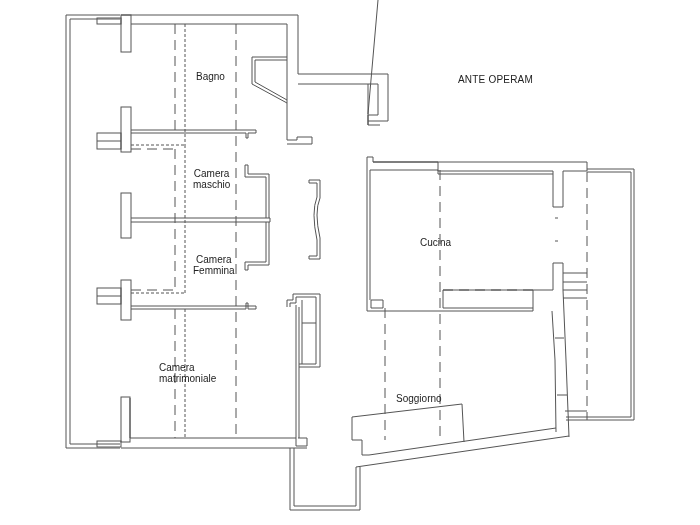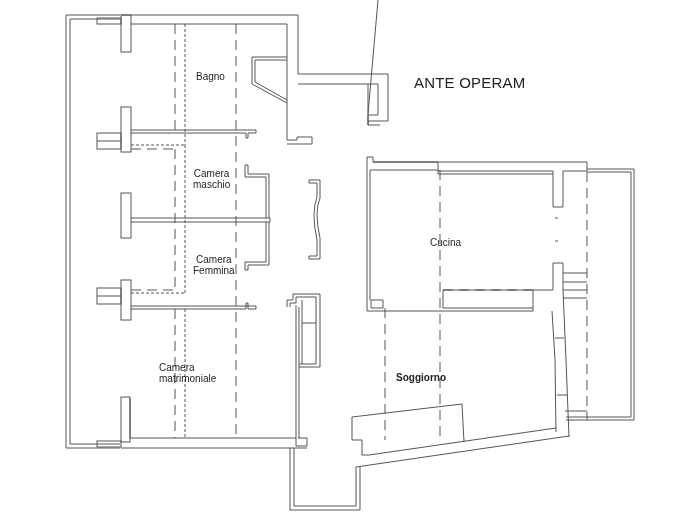--- a/index.html
+++ b/index.html
@@ -2,21 +2,21 @@
 <html><head>
 <meta charset="utf-8">
 <style>
   html, body { margin: 0; padding: 0; background: #ffffff; }
   body { width: 700px; height: 525px; position: relative; overflow: hidden; font-family: "Liberation Sans", sans-serif; }
   #plan { position: absolute; left: 0; top: 0; width: 700px; height: 525px; }
   #plan .w { fill: none; stroke: #555; stroke-width: 1; }
   #plan .d { fill: none; stroke: #555; stroke-width: 1; stroke-dasharray: 10 6; }
   #plan .s { fill: none; stroke: #555; stroke-width: 1; stroke-dasharray: 3 2; }
   .lbl { position: absolute; font-size: 10px; color: #222; line-height: 11px; text-align: center; white-space: nowrap; }
-  .title { position: absolute; font-size: 15px; color: #222; letter-spacing: 0.2px; }
+  .title { position: absolute; font-size: 10px; color: #222; letter-spacing: 0.2px; margin-left: 44px; }
 </style>
 </head>
 <body>
 
 <svg id="plan" viewBox="0 0 700 525" xmlns="http://www.w3.org/2000/svg">
 
   <g>
     <polyline class="w" points="120,15 66,15 66,190 66,448 120,448"></polyline>
     <polyline class="w" points="120,19 70,19 70,190 70,444 120,444"></polyline>
     <rect class="w" x="97" y="18" width="24" height="6"></rect>
@@ -152,19 +152,19 @@
 <div class="lbl" style="left:193px; top:254px;">
   <div>Camera</div>
   <div>Femmina</div>
 </div>
 
 <div class="lbl" style="left:159px; top:362px; text-align:left;">
   <div>Camera</div>
   <div>matrimoniale</div>
 </div>
 
-<div class="lbl" style="left:430px; top:237px;">
+<div class="lbl" style="left:420px; top:237px;">
   <span>Cucina</span>
 </div>
 
-<div class="lbl" style="left:396px; top:372px;font-weight:bold;">
+<div class="lbl" style="left:396px; top:393px;">
   <span>Soggiorno</span>
 </div>
 
 </body></html>

